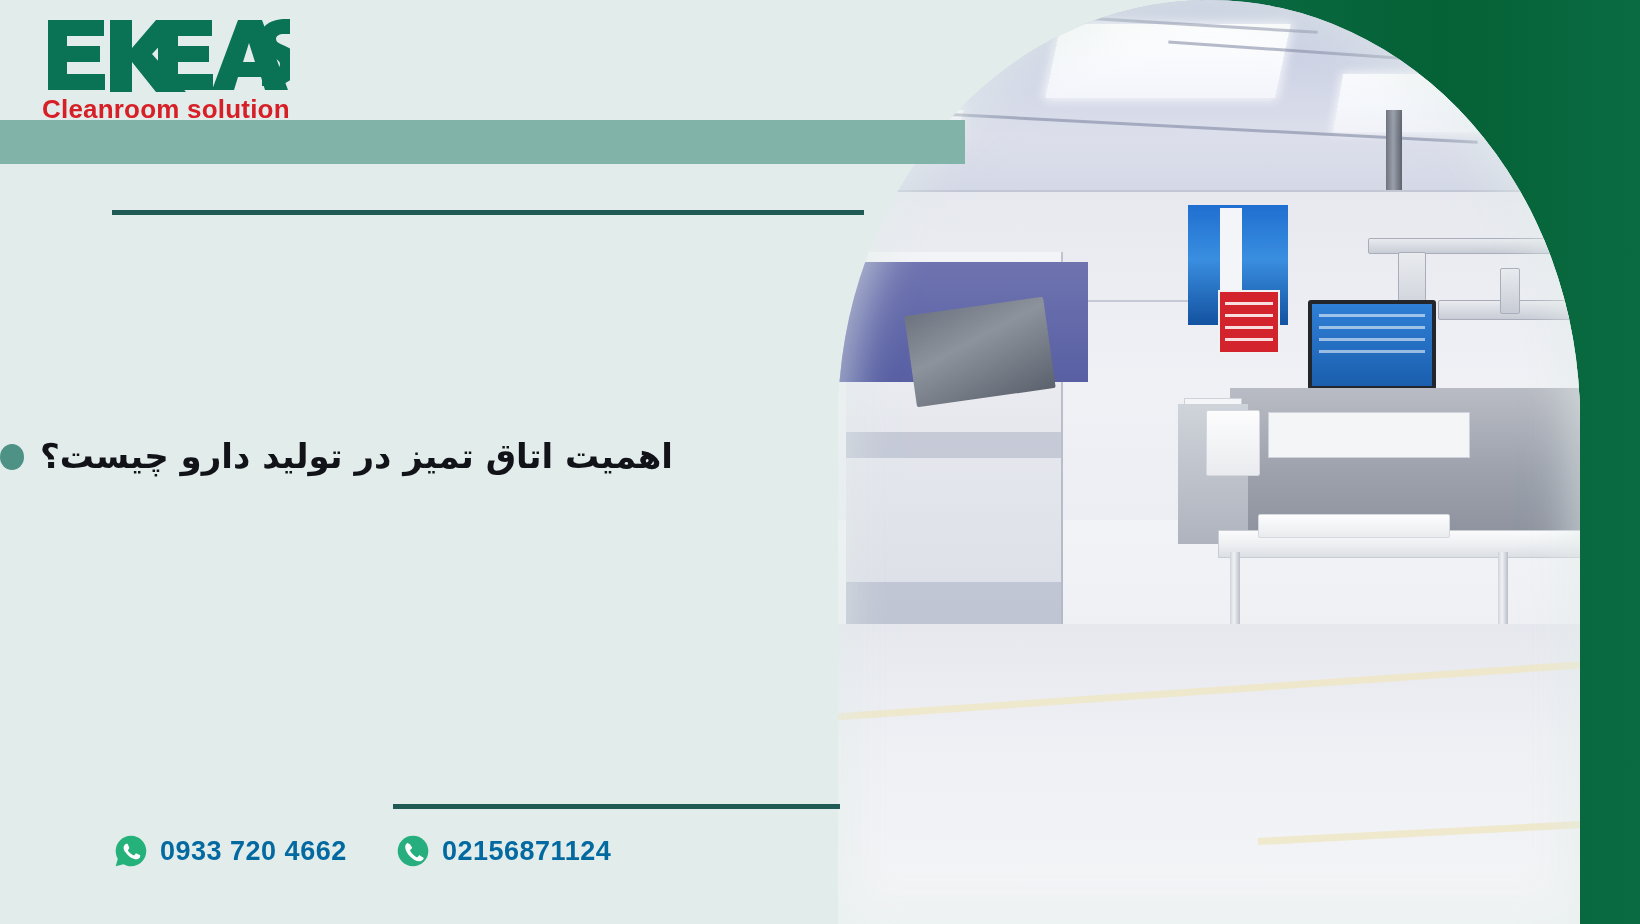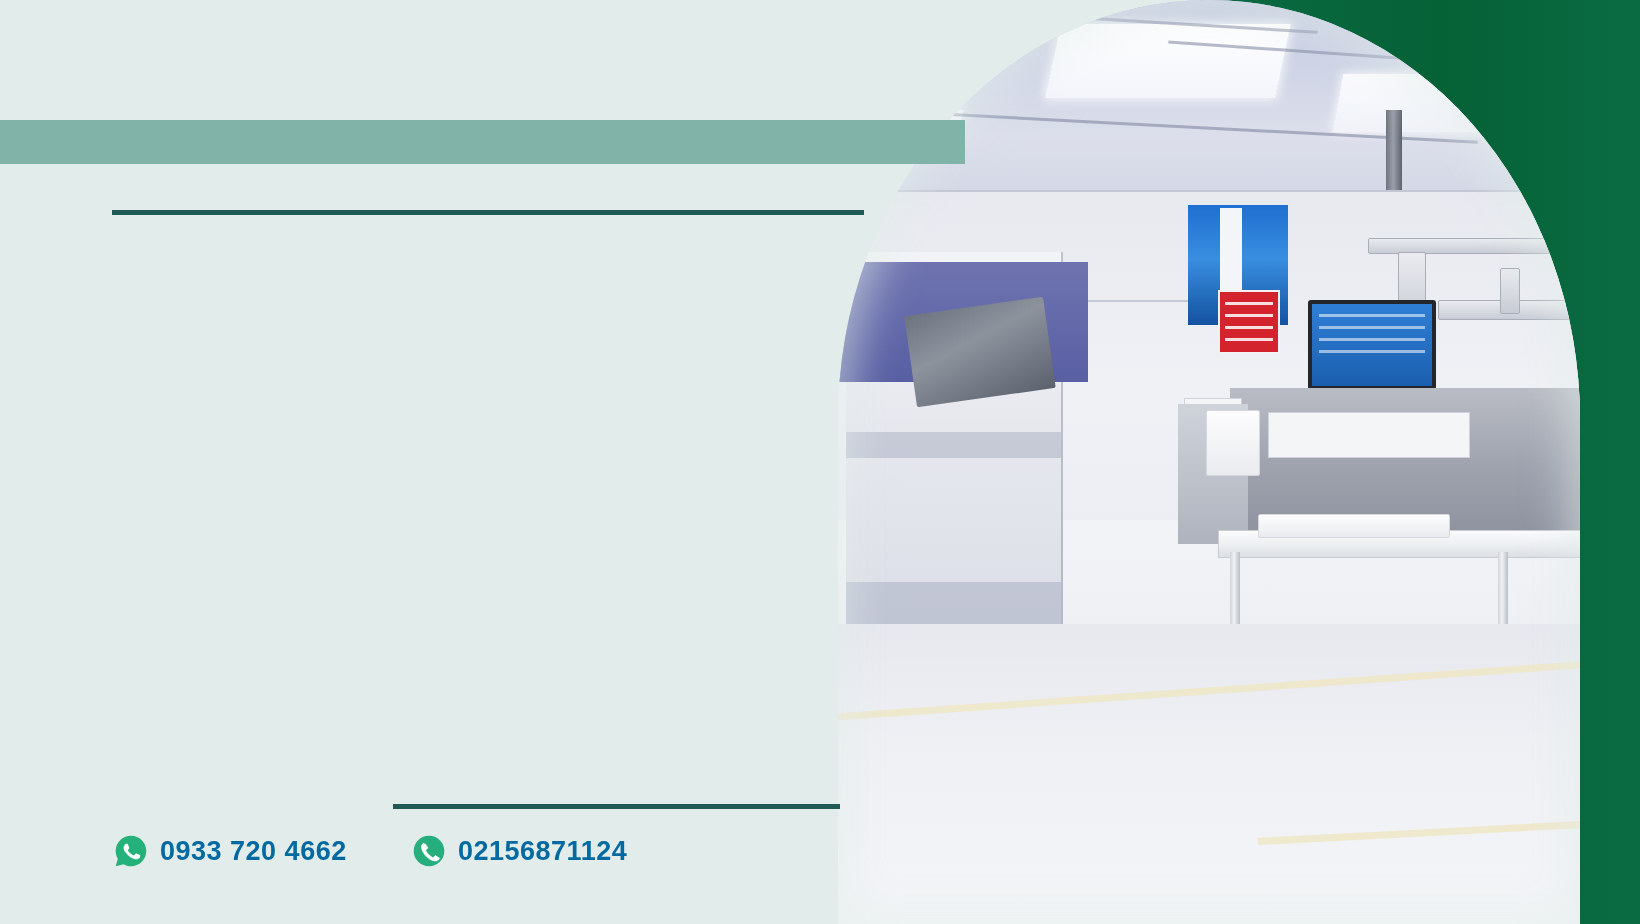--- a/index.html
+++ b/index.html
@@ -281,21 +281,21 @@
     z-index: 5;
     direction: ltr;
   }
   .contact {
     position: absolute;
     display: flex;
     align-items: center;
     gap: 12px;
   }
   .contact-1 { left: 114px; top: 14px; }
-  .contact-2 { left: 412px; top: 14px; }
+  .contact-2 { left: 396px; top: 14px; }
   .ic {
     flex: 0 0 auto;
     width: 34px; height: 34px;
     display: block;
   }
   .contact-num {
     color: #0369a1;
     font-weight: 700;
     font-size: 27px;
     letter-spacing: .5px;
@@ -412,24 +412,47 @@
       </div>
 
       <div class="clipboard" style="left:72px;top:306px;width:140px;height:92px;"></div>
 
     </div>
   </div>
   <div class="arch-feather"></div>
 
   <div class="teal-band"></div>
 
+  <div class="logo-wrap">
+    <svg class="logo-mark" width="244" height="76" viewBox="0 0 244 76" aria-hidden="true">
+      <g fill="#0a7355">
+
+        <path d="M2 2 h56 v16 h-37 v10 h33 v16 h-33 v12 h38 v16 h-57 z"></path>
+
+        <path d="M64 2 h22 v28 l24 -28 h28 l-32 34 l34 38 h-30 l-24 -30 v30 h-22 z"></path>
+
+        <path d="M112 2 h54 v16 h-34 v10 h31 v16 h-31 v12 h35 v16 h-55 z"></path>
+
+        <path d="M166 72 l26 -70 h24 l26 70 h-23 l-4 -13 h-23 l-4 13 z
+                 M197 44 h12 l-6 -19 z"></path>
+
+        <path d="M214 20 c0 -12 11 -19 26 -19 h4 v15 h-6 c-5 0 -8 2 -8 5 c0 8 22 5 22 24
+                 c0 15 -12 23 -28 23 h-8 v-16 h9 c6 0 9 -2 9 -6 c0 -8 -20 -5 -20 -26 z"></path>
+      </g>
+    </svg>
+    <div class="logo-sub">Cleanroom solution</div>
+  </div>
 
   <div class="rule-top"></div>
   <div class="rule-bottom"></div>
 
+  <div class="heading-row">
+    <span class="bullet-dot"></span>
+    <span class="heading-text">اهمیت اتاق تمیز در تولید دارو چیست؟</span>
+  </div>
 
   <div class="contacts">
 
     <div class="contact contact-1">
       <svg class="ic" viewBox="0 0 40 40" aria-hidden="true">
         <path d="M20 2 C10.1 2 2 10.1 2 20 c0 3.3 0.9 6.4 2.5 9.1 L2 38 l9.2 -2.4
                  C13.8 37.1 16.8 38 20 38 c9.9 0 18 -8.1 18 -18 S29.9 2 20 2 z" fill="#25b17a"></path>
         <path d="M14.6 11.6 c-0.5 0 -1.1 0.2 -1.6 0.8 c-0.6 0.6 -1.7 1.7 -1.7 4
                  c0 2.3 1.7 4.6 2 4.9 c0.2 0.3 3.3 5.3 8.2 7.2 c4.1 1.6 4.9 1.3 5.8 1.2
                  c0.9 -0.1 2.8 -1.1 3.2 -2.3 c0.4 -1.1 0.4 -2.1 0.3 -2.3

